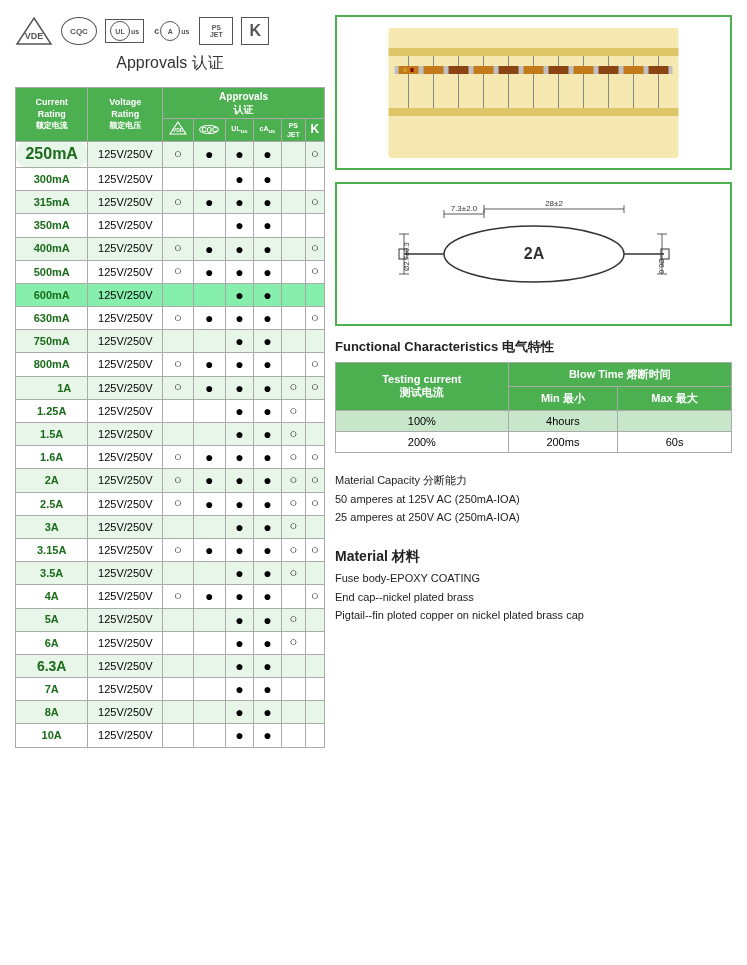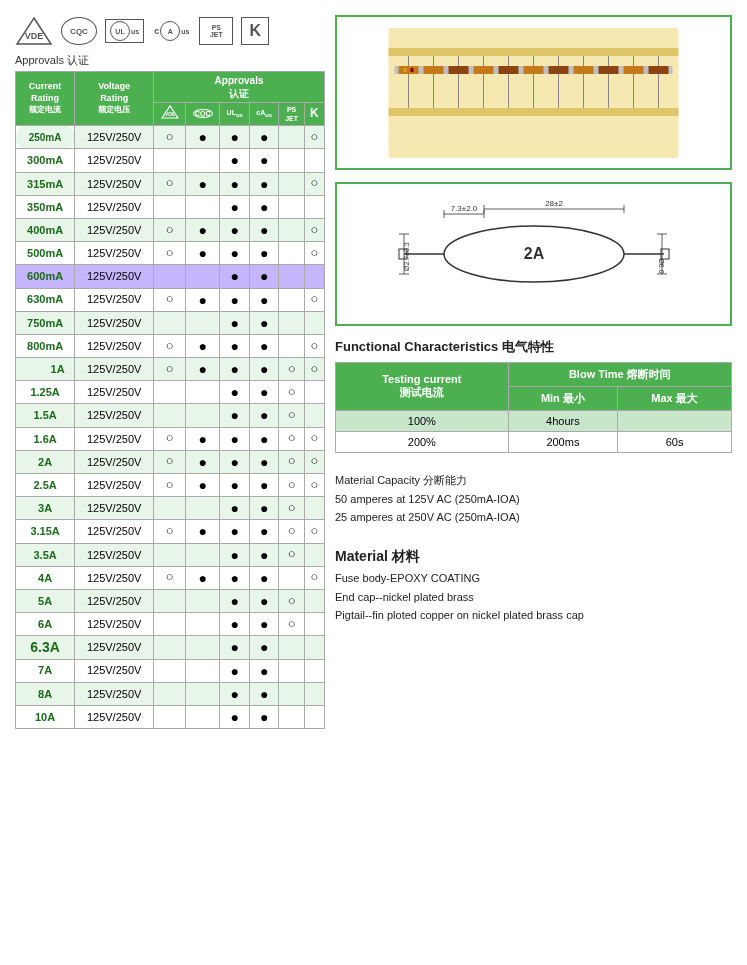--- a/index.html
+++ b/index.html
@@ -25,23 +25,23 @@
       gap: 12px;
     }
     .logos-row {
       display: flex;
       align-items: center;
       gap: 8px;
       margin-bottom: 6px;
       flex-wrap: wrap;
     }
     .approvals-text {
-      text-align: left;
-      font-size: 11px;
-      margin-bottom: 3px;
+      text-align: center;
+      font-size: 16px;
+      margin-bottom: 13px;
       color: #333;
     }
     .pending-text {
       text-align: center;
       font-size: 10px;
       margin-bottom: 8px;
       color: #333;
     }
     .main-table {
       border-collapse: collapse;
@@ -183,21 +183,21 @@
           <th class="header-green" style="font-size:7px;">
             <span style="color:#fff;">PS<br>JET</span>
           </th>
           <th class="header-green" style="font-size:8px;">
             <span style="font-size:12px;font-weight:bold;color:#fff;">K</span>
           </th>
         </tr>
       </thead>
       <tbody id="table-body">
       <tr style="background-color: rgb(232, 245, 233);">
-            <td style="font-weight: bold; color: rgb(26, 107, 26); font-size: 10px; border-radius: 10px;">250mA</td>
+            <td style="font-weight: bold; color: rgb(26, 107, 26); font-size: 16px; border-radius: 10px;">250mA</td>
             <td style="font-size: 11px;">125V/250V</td>
             <td style="font-size: 11px;"><span style="font-size:13px;">○</span></td>
             <td style="font-size: 11px;"><span style="font-size:14px;">●</span></td>
             <td style="font-size: 11px;"><span style="font-size:14px;">●</span></td>
             <td style="font-size: 11px;"><span style="font-size:14px;">●</span></td>
             <td style="font-size: 11px;"></td>
             <td style="font-size: 11px;"><span style="font-size:13px;">○</span></td>
           </tr>
           <tr style="background-color: rgb(255, 255, 255);">
             <td style="font-weight: bold; color: rgb(26, 107, 26); font-size: 11px;">300mA</td>
@@ -242,21 +242,21 @@
           <tr style="background-color: rgb(255, 255, 255);">
             <td style="font-weight: bold; color: rgb(26, 107, 26); font-size: 11px;">500mA</td>
             <td style="font-size: 11px;">125V/250V</td>
             <td style="font-size: 11px;"><span style="font-size:13px;">○</span></td>
             <td style="font-size: 11px;"><span style="font-size:14px;">●</span></td>
             <td style="font-size: 11px;"><span style="font-size:14px;">●</span></td>
             <td style="font-size: 11px;"><span style="font-size:14px;">●</span></td>
             <td style="font-size: 11px;"></td>
             <td style="font-size: 11px;"><span style="font-size:13px;">○</span></td>
           </tr>
-          <tr style="background-color: #c4b5fd;">
+          <tr style="background-color: #86efac;">
             <td style="font-weight: bold; color: rgb(26, 107, 26); font-size: 11px;">600mA</td>
             <td style="font-size: 11px;">125V/250V</td>
             <td style="font-size: 11px;"></td>
             <td style="font-size: 11px;"></td>
             <td style="font-size: 11px;"><span style="font-size:14px;">●</span></td>
             <td style="font-size: 11px;"><span style="font-size:14px;">●</span></td>
             <td style="font-size: 11px;"></td>
             <td style="font-size: 11px;"></td>
           </tr>
           <tr style="background-color: rgb(255, 255, 255);">

